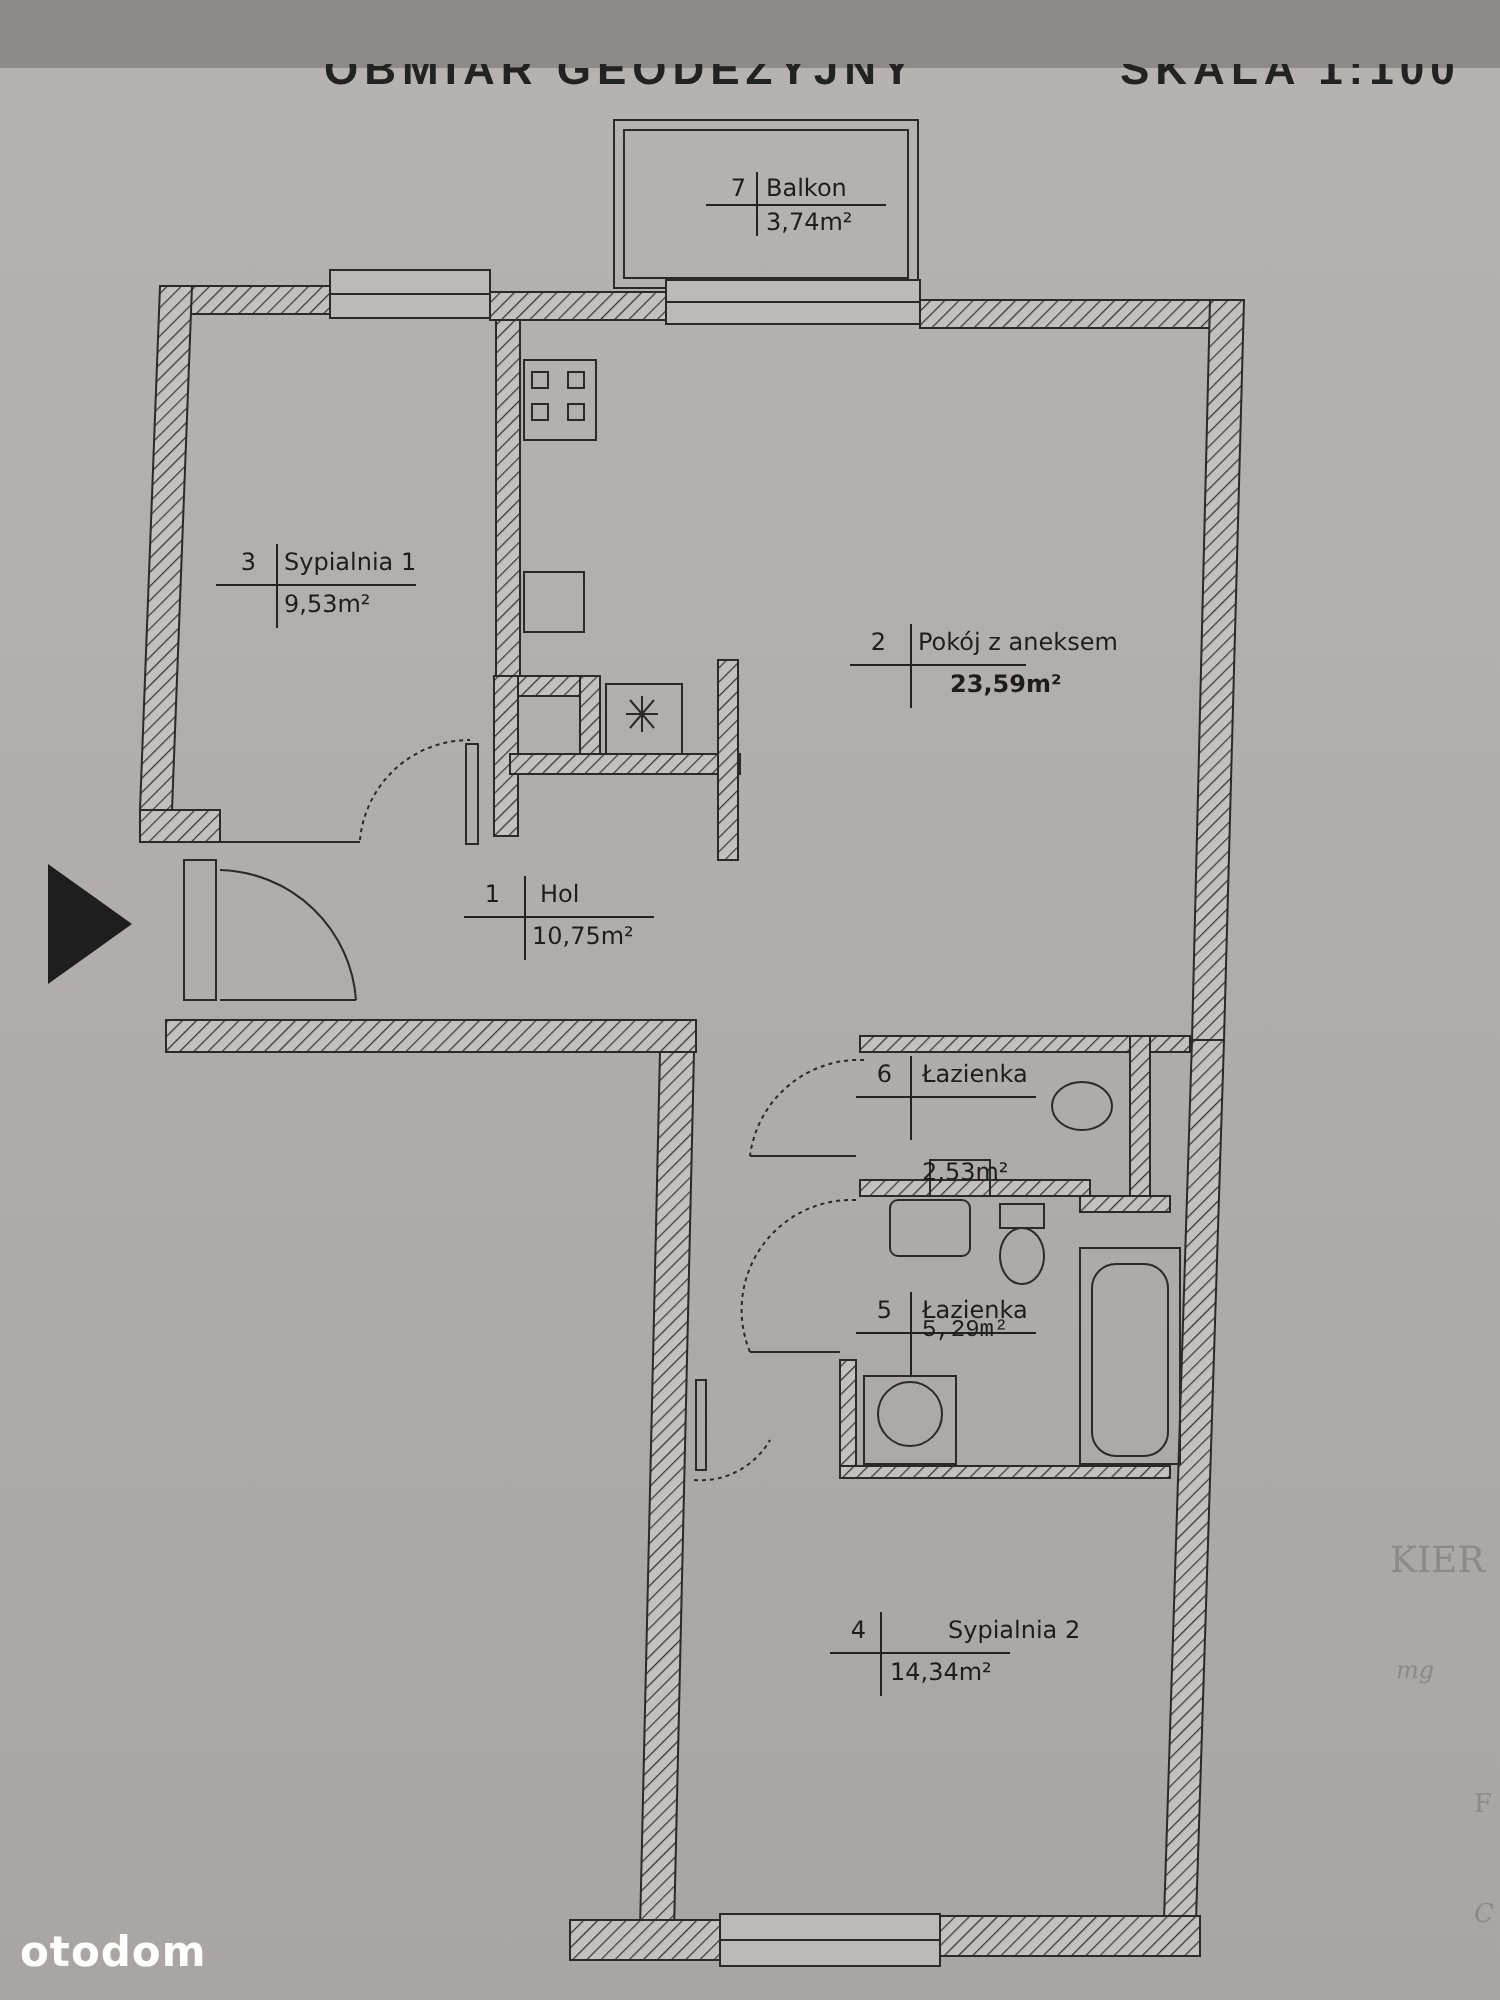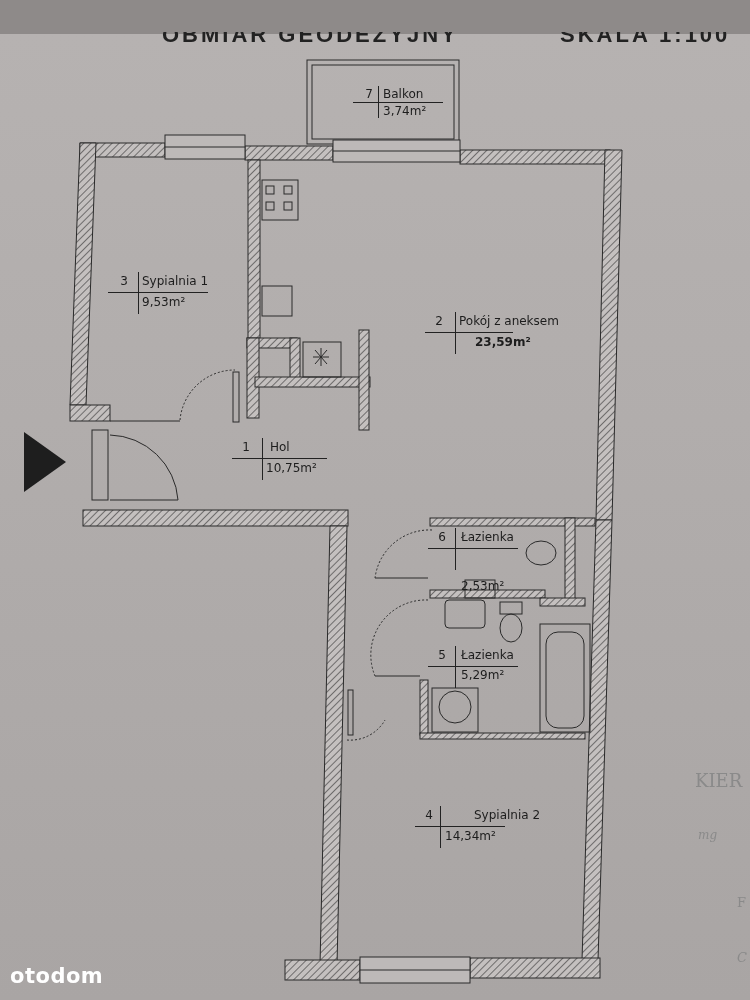--- a/index.html
+++ b/index.html
@@ -154,21 +154,21 @@
   <span class="hline" style="left:0;top:20px;width:90px;"></span>
   <span class="name" style="left:33px;top:2px;">Łazienka</span>
   <span class="area" style="left:33px;top:23px;margin-top:28px;">2,53m²</span>
 </div>
 
 <div class="lbl" style="left:428px;top:646px;">
   <span class="num" style="left:0;top:2px;width:18px;">5</span>
   <span class="vline" style="left:27px;top:0;height:42px;"></span>
   <span class="hline" style="left:0;top:20px;width:90px;"></span>
   <span class="name" style="left:33px;top:2px;">Łazienka</span>
-  <span class="area" style="left:33px;top:22px;">5,29m²</span>
+  <span class="area" style="left:33px;top:12px;font-family:Liberation Mono, monospace;">5,29m²</span>
 </div>
 
 <div class="lbl" style="left:415px;top:806px;">
   <span class="num" style="left:0;top:2px;width:18px;">4</span>
   <span class="vline" style="left:25px;top:0;height:42px;"></span>
   <span class="hline" style="left:0;top:20px;width:90px;"></span>
   <span class="name" style="left:30px;top:2px;margin-left:29px;">Sypialnia 2</span>
   <span class="area" style="left:30px;top:23px;text-align:right;">14,34m²</span>
 </div>
 

